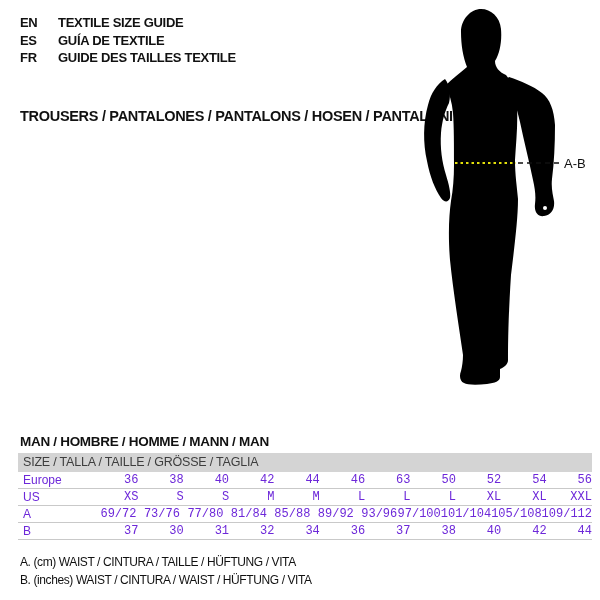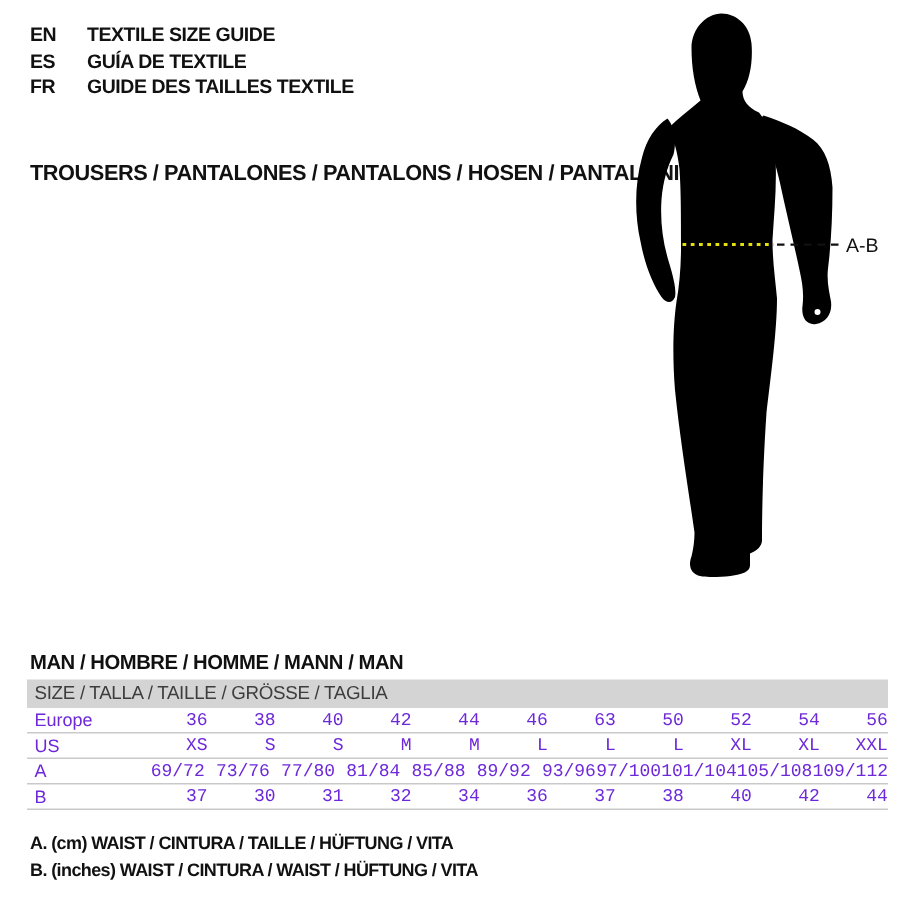--- a/index.html
+++ b/index.html
@@ -27,21 +27,21 @@
     font-size:12.5px; color:#3d3d3d; letter-spacing:-0.2px;
   }
   .size-row {
     display:flex; height:16px; line-height:16px;
     border-bottom:1px solid #c9c9c9; font-size:12px; color:#6d28d9;
   }
   .size-row-label { width:75px; padding-left:5px; box-sizing:border-box; }
   .size-cell { flex:1; text-align:right;font-family:Liberation Mono, monospace; }
   .footnotes {
     position:absolute; left:20px; top:553px;
-    font-size:12px; font-weight:700; line-height:18px; letter-spacing:-0.4px;
+    font-size:12px; font-weight:400; line-height:18px; letter-spacing:-0.4px;
   }
   svg text { font-family:"Liberation Sans", sans-serif; }
 </style>
 </head>
 <body>
 
 <div class="lang-list" id="lang-list">
     <div class="lang-row">
       <span class="lang-code">EN</span>
       <span class="lang-label">TEXTILE SIZE GUIDE</span>

